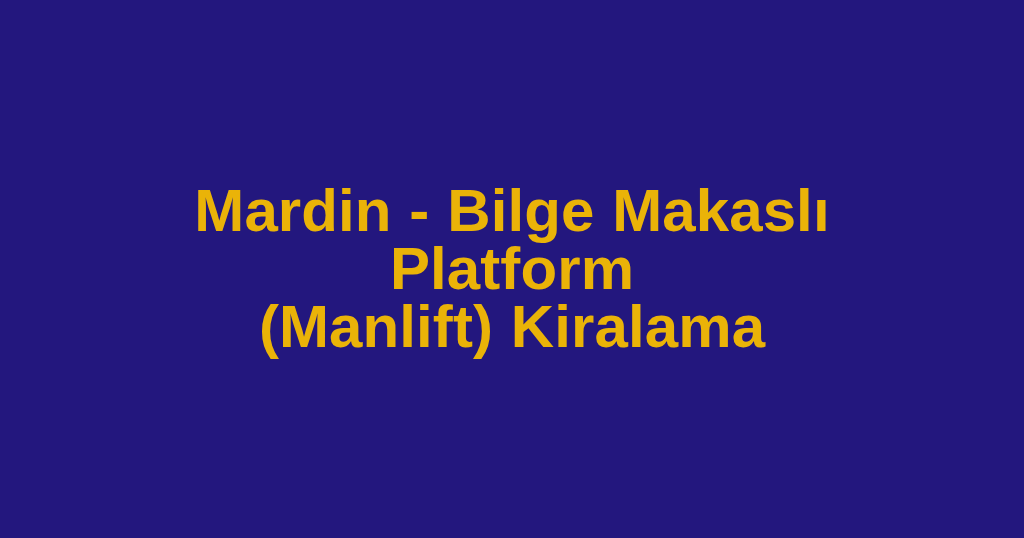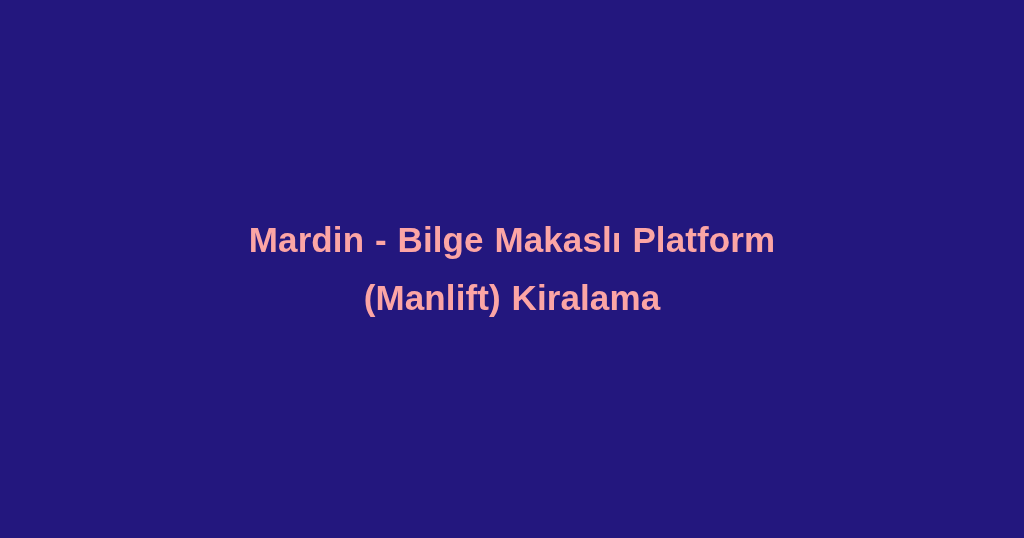--- a/index.html
+++ b/index.html
@@ -32,24 +32,24 @@
   .banner-inner {
     width: 100%;
     padding: 0 64px;
     box-sizing: border-box;
   }
 
   
   .banner-title {
     margin: 15px;
     padding: 0;
-    color: #fca5a5;
+    color: #eab308;
     font-family: "Liberation Sans", sans-serif;
     font-weight: bold;
-    font-size: 35px;
+    font-size: 60px;
     line-height: 58px;
     letter-spacing: 0.1px;
     word-spacing: 1px;
     text-align: center;
     white-space: pre-line;
     -webkit-font-smoothing: antialiased;
   }
 </style>
 </head>
 <body>

